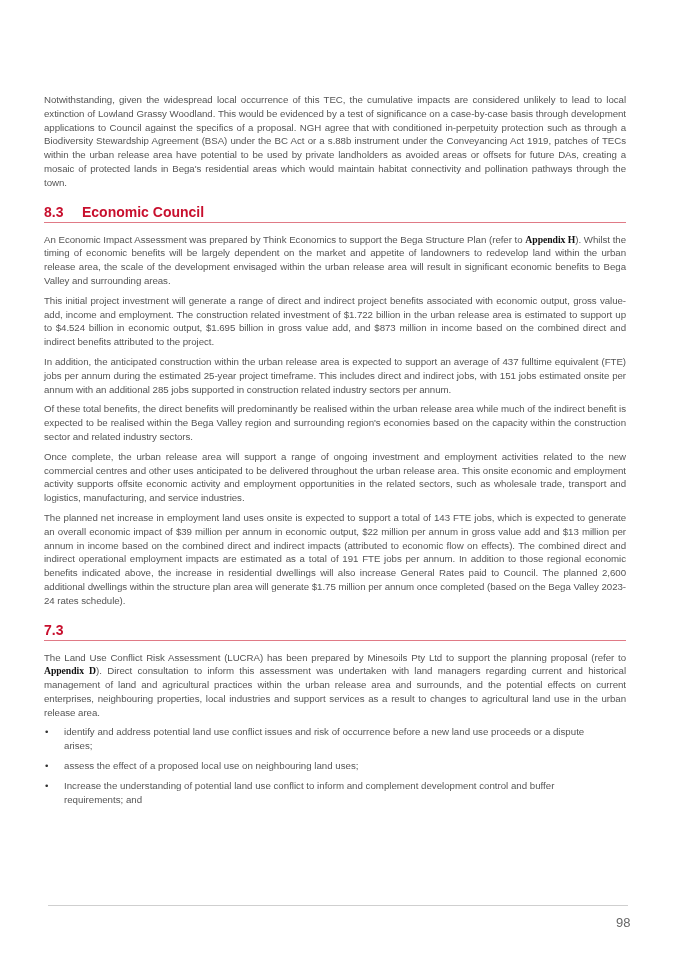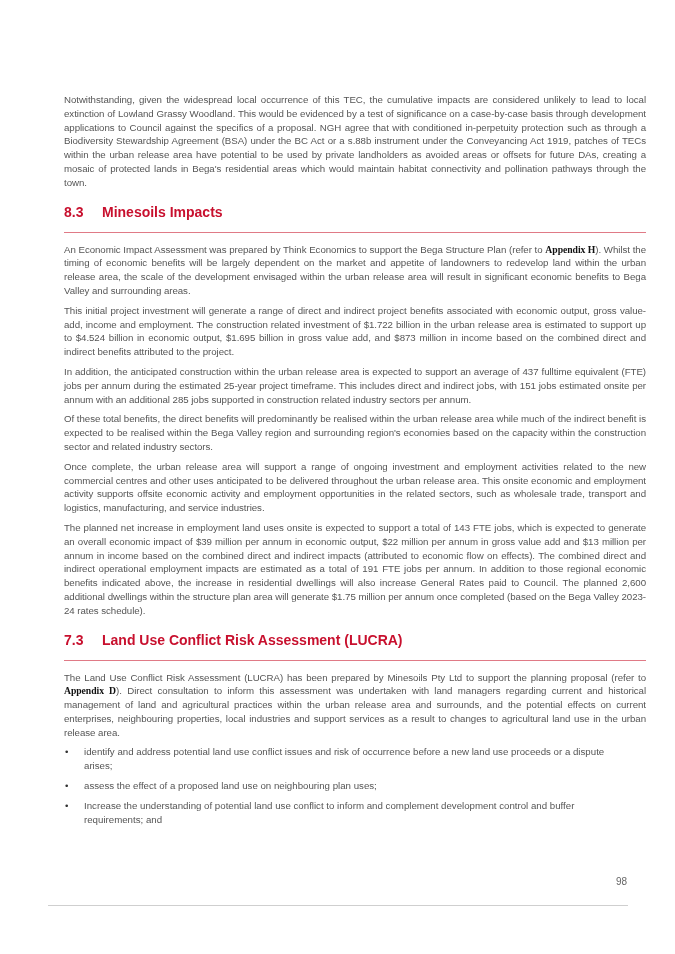--- a/index.html
+++ b/index.html
@@ -1,60 +1,59 @@
 <!DOCTYPE html>
 <html><head>
   <meta charset="utf-8">
   <style>
     html, body { margin: 0; padding: 0; background: #ffffff; }
     body { width: 675px; height: 954px; position: relative; overflow: hidden;
            font-family: "Liberation Sans", sans-serif; color: #555555; }
-    .page { position: absolute; left: 64px; top: 93px; width: 582px; }
+    .page { position: absolute; left: 44px; top: 93px; width: 582px; }
     p { margin: 0 0 6px 0; font-size: 9.7px; line-height: 13.8px; text-align: justify; letter-spacing: -0.05px; }
     p b { color: #111111; font-weight: bold; font-family: Liberation Serif, serif; }
     .section { margin-top: 14px; margin-bottom: 10px; }
-    .section h2 { margin: 0; font-size: 14px; font-weight: bold; color: #c8102e; padding-bottom: 12px;
+    .section h2 { margin: 0; font-size: 14px; font-weight: bold; color: #c8102e; padding-bottom: 2px;
                   border-bottom: 1px solid #e07a86; display: flex; }
     .section h2 .num { width: 38px; }
     ul { margin: 0; padding: 0; list-style: none; }
     ul li { position: relative; padding-left: 20px; font-size: 9.7px; line-height: 13.8px; margin-bottom: 6px; padding-right: 30px; }
     ul li .bullet { position: absolute; left: 1px; top: 0; color: #333333; }
     .footer-rule { position: absolute; left: 48px; top: 905px; width: 580px; height: 1px; background: #cfcfcf; }
-    .page-num { position: absolute; left: 616px; top: 876px; font-size: 10px; color: #666666; }
+    .page-num { position: absolute; left: 616px; top: 915px; font-size: 13px; color: #666666; }
   </style>
 </head>
 <body>
 
 <div class="page">
   <p>Notwithstanding, given the widespread local occurrence of this TEC, the cumulative impacts are considered unlikely to lead to local extinction of Lowland Grassy Woodland. This would be evidenced by a test of significance on a case-by-case basis through development applications to Council against the specifics of a proposal.  NGH agree that with conditioned in-perpetuity protection such as through a Biodiversity Stewardship Agreement (BSA) under the BC Act or a s.88b instrument under the Conveyancing Act 1919, patches of TECs within the urban release area have potential to be used by private landholders as avoided areas or offsets for future DAs, creating a mosaic of protected lands in Bega's residential areas which would maintain habitat connectivity and pollination pathways through the town.</p>
 
   <div class="section">
     <h2>
       <span class="num">8.3</span>
-      <span>Minesoils Impacts</span>
+      <span>Economic Council</span>
     </h2>
   </div>
 
   <p><span>An Economic Impact Assessment was prepared by Think Economics to support the Bega Structure Plan (refer to </span><b>Appendix H</b><span>). Whilst the timing of economic benefits will be largely dependent on the market and appetite of landowners to redevelop land within the urban release area, the scale of the development envisaged within the urban release area will result in significant economic benefits to Bega Valley and surrounding areas.</span></p>
   <p>This initial project investment will generate a range of direct and indirect project benefits associated with economic output, gross value-add, income and employment. The construction related investment of $1.722 billion in the urban release area is estimated to support up to $4.524 billion in economic output, $1.695 billion in gross value add, and $873 million in income based on the combined direct and indirect benefits attributed to the project.</p>
   <p>In addition, the anticipated construction within the urban release area is expected to support an average of 437 fulltime equivalent (FTE) jobs per annum during the estimated 25-year project timeframe. This includes direct and indirect jobs, with 151 jobs estimated onsite per annum with an additional 285 jobs supported in construction related industry sectors per annum.</p>
   <p>Of these total benefits, the direct benefits will predominantly be realised within the urban release area while much of the indirect benefit is expected to be realised within the Bega Valley region and surrounding region's economies based on the capacity within the construction sector and related industry sectors.</p>
   <p>Once complete, the urban release area will support a range of ongoing investment and employment activities related to the new commercial centres and other uses anticipated to be delivered throughout the urban release area. This onsite economic and employment activity supports offsite economic activity and employment opportunities in the related sectors, such as wholesale trade, transport and logistics, manufacturing, and service industries.</p>
   <p>The planned net increase in employment land uses onsite is expected to support a total of 143 FTE jobs, which is expected to generate an overall economic impact of $39 million per annum in economic output, $22 million per annum in gross value add and $13 million per annum in income based on the combined direct and indirect impacts (attributed to economic flow on effects). The combined direct and indirect operational employment impacts are estimated as a total of 191 FTE jobs per annum. In addition to those regional economic benefits indicated above, the increase in residential dwellings will also increase General Rates paid to Council. The planned 2,600 additional dwellings within the structure plan area will generate $1.75 million per annum once completed (based on the Bega Valley 2023-24 rates schedule).</p>
 
   <div class="section">
     <h2>
       <span class="num">7.3</span>
-      <span>Land Use Conflict Risk Assessment (LUCRA)</span>
     </h2>
   </div>
 
   <p><span>The Land Use Conflict Risk Assessment (LUCRA) has been prepared by Minesoils Pty Ltd to support the planning proposal (refer to </span><b>Appendix D</b><span>). Direct consultation to inform this assessment was undertaken with land managers regarding current and historical management of land and agricultural practices within the urban release area and surrounds, and the potential effects on current enterprises, neighbouring properties, local industries and support services as a result to changes to agricultural land use in the urban release area.</span></p>
 
   <ul>
     <li><span class="bullet">•</span><span>identify and address potential land use conflict issues and risk of occurrence before a new land use proceeds or a dispute arises;</span></li>
-    <li><span class="bullet">•</span><span>assess the effect of a proposed land use on neighbouring plan uses;</span></li>
+    <li><span class="bullet">•</span><span>assess the effect of a proposed local use on neighbouring land uses;</span></li>
     <li><span class="bullet">•</span><span>Increase the understanding of potential land use conflict to inform and complement development control and buffer requirements; and</span></li>
   </ul>
 </div>
 
 <div class="footer-rule"></div>
 <div class="page-num">98</div>
 
 </body></html>

